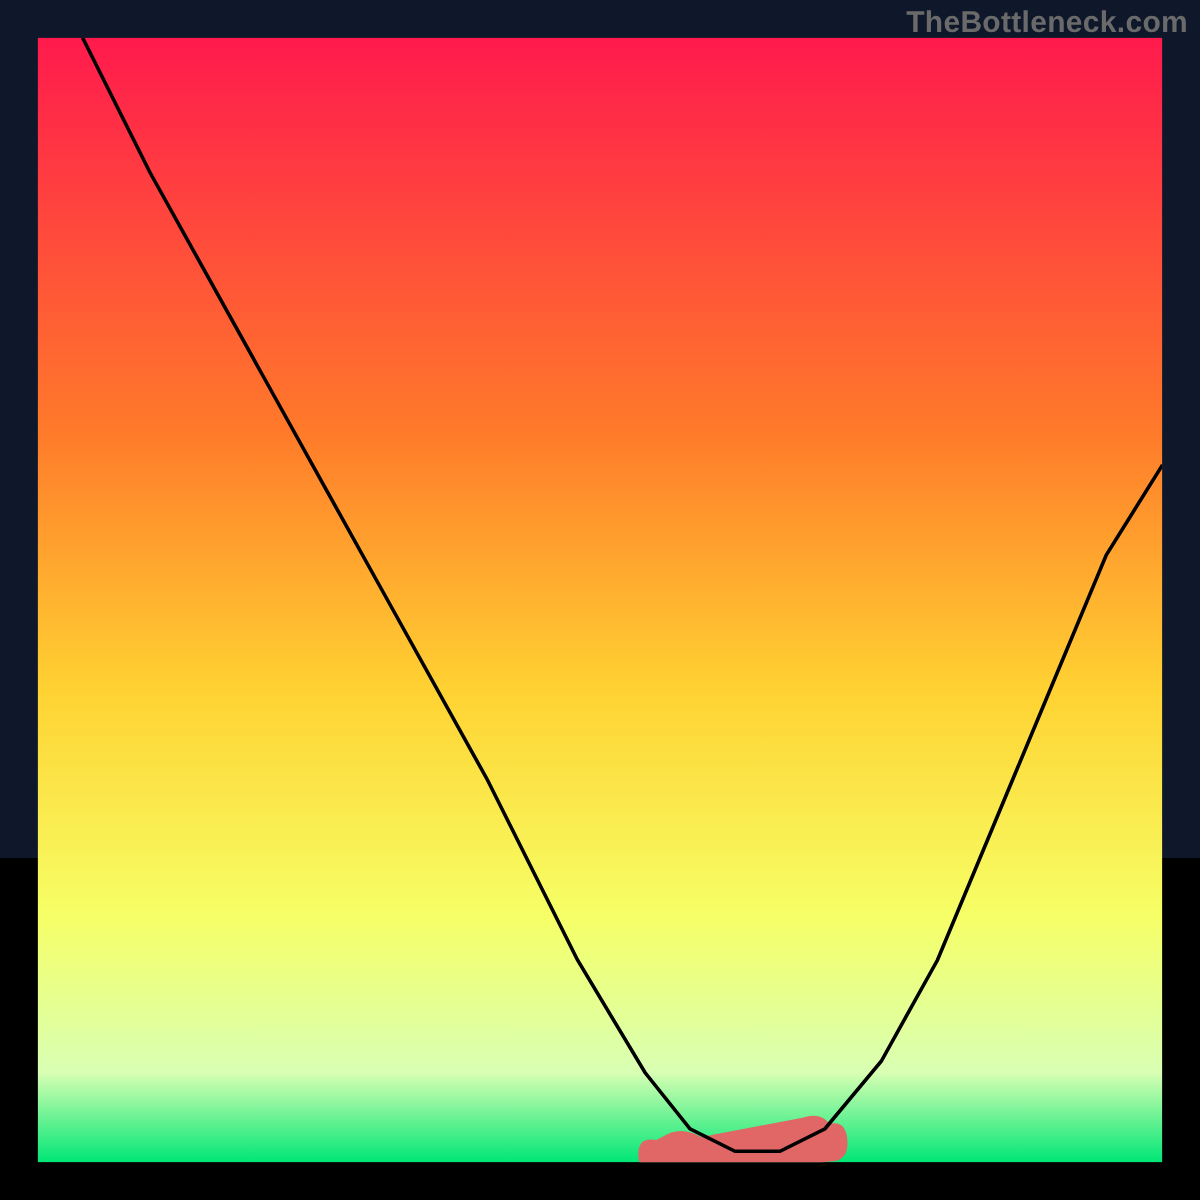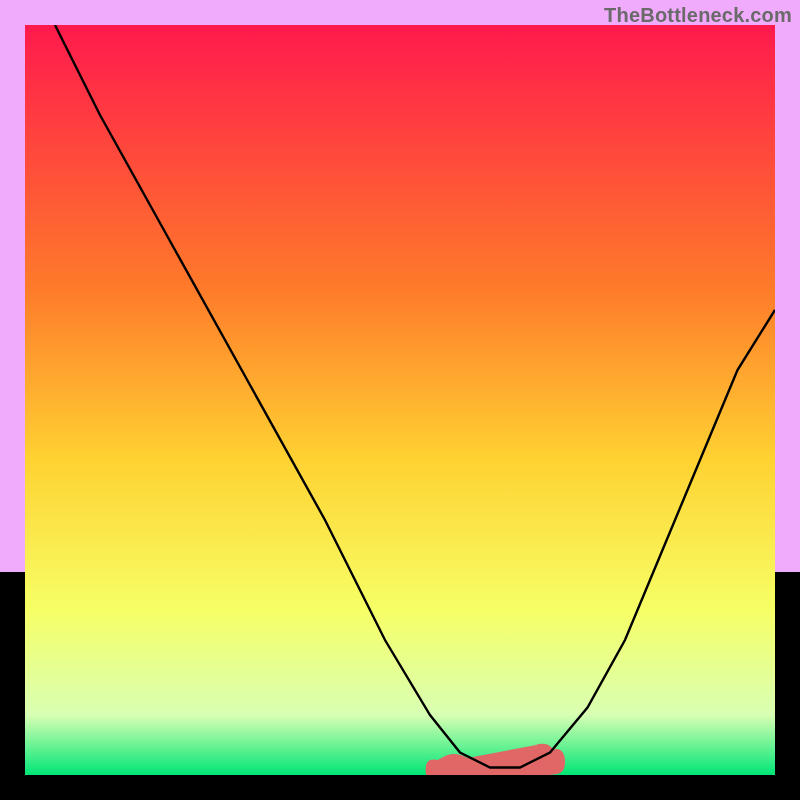--- a/index.html
+++ b/index.html
@@ -8,21 +8,21 @@
     width: 800px;
     height: 800px;
     background: #000;
     overflow: hidden;
     font-family: Arial, Helvetica, sans-serif;
   }
   .stage {
     position: relative;
     width: 800px;
     height: 572px;
-    background: #f0abfc;
+    background: #0f172a;
   }
   .plot {
     position: absolute;
     left: 25px;
     top: 25px;
     width: 750px;
     height: 750px;
     overflow: hidden;
   }
   .attribution {

